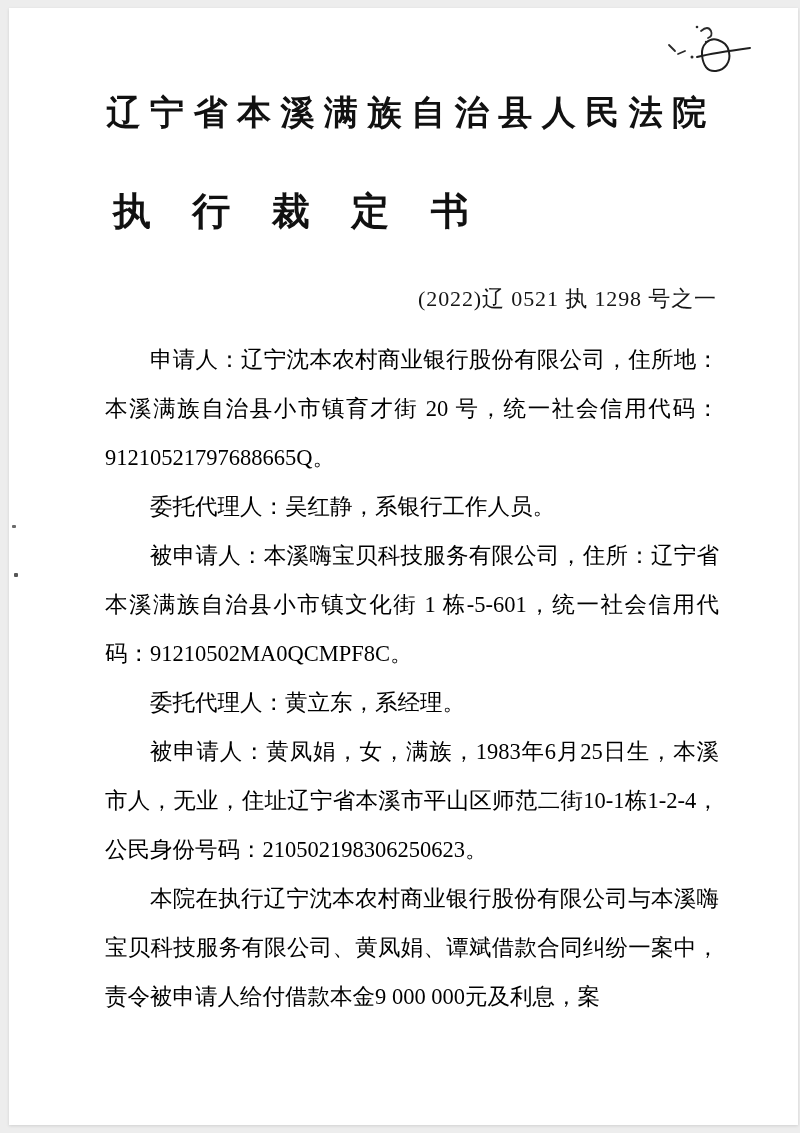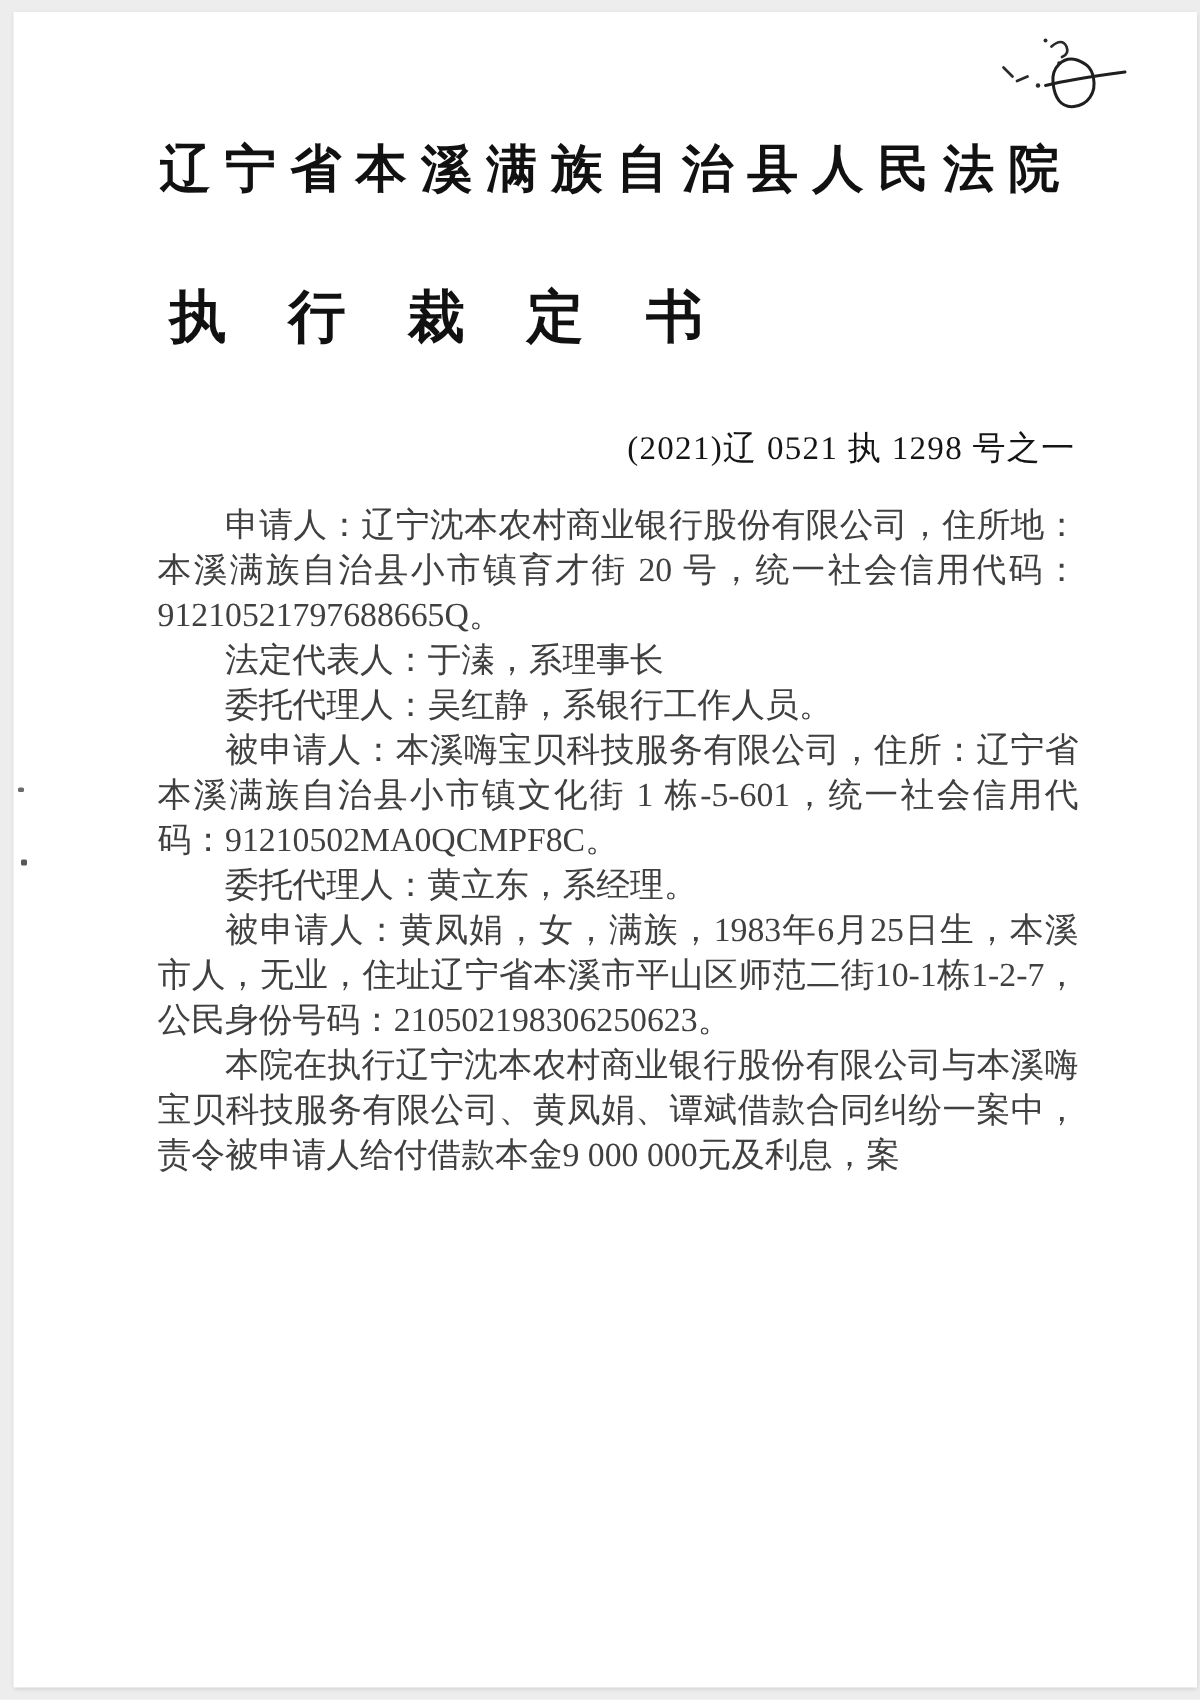--- a/index.html
+++ b/index.html
@@ -62,22 +62,22 @@
     color: #151515;
     letter-spacing: 0.04em;
     white-space: nowrap;
   }
   .body-text {
     position: absolute;
     left: 96px;
     top: 327px;
     width: 614px;
     font-size: 22.5px;
-    line-height: 30px;
-    color: #404040;
+    line-height: 49px;
+    color: #000000;
     text-align: justify;
   }
   .body-text p {
     margin: 0;
     padding: 0;
     text-indent: 2em;
     overflow-wrap: break-word;
   }
   .handwritten-mark {
     position: absolute;
@@ -111,34 +111,33 @@
       <path d="M 42 42 C 58 38 80 35 95 33" stroke="#1f1f1f" stroke-width="2" stroke-linecap="round"></path>
     </svg>
 
     <div class="scan-speck speck-1"></div>
     <div class="scan-speck speck-2"></div>
 
     <div class="court-name">辽宁省本溪满族自治县人民法院</div>
 
     <div class="doc-title">执 行 裁 定 书</div>
 
-    <div class="case-number">(2021)辽 0521 执 1298 号之一</div>
+    <div class="case-number">(2022)辽 0521 执 1298 号之一</div>
 
     <div class="body-text">
 
         <p>申请人：辽宁沈本农村商业银行股份有限公司，住所地：本溪满族自治县小市镇育才街 20 号，统一社会信用代码：91210521797688665Q。</p>
 
-        <p>法定代表人：于溱，系理事长</p>
 
         <p>委托代理人：吴红静，系银行工作人员。</p>
 
         <p>被申请人：本溪嗨宝贝科技服务有限公司，住所：辽宁省本溪满族自治县小市镇文化街 1 栋-5-601，统一社会信用代码：91210502MA0QCMPF8C。</p>
 
         <p>委托代理人：黄立东，系经理。</p>
 
-        <p>被申请人：黄凤娟，女，满族，1983年6月25日生，本溪市人，无业，住址辽宁省本溪市平山区师范二街10-1栋1-2-7，公民身份号码：210502198306250623。</p>
+        <p>被申请人：黄凤娟，女，满族，1983年6月25日生，本溪市人，无业，住址辽宁省本溪市平山区师范二街10-1栋1-2-4，公民身份号码：210502198306250623。</p>
 
 
         <p>本院在执行辽宁沈本农村商业银行股份有限公司与本溪嗨宝贝科技服务有限公司、黄凤娟、谭斌借款合同纠纷一案中，责令被申请人给付借款本金9 000 000元及利息，案</p>
       </div>
 
   </div>
 </div>
 
 </body></html>

